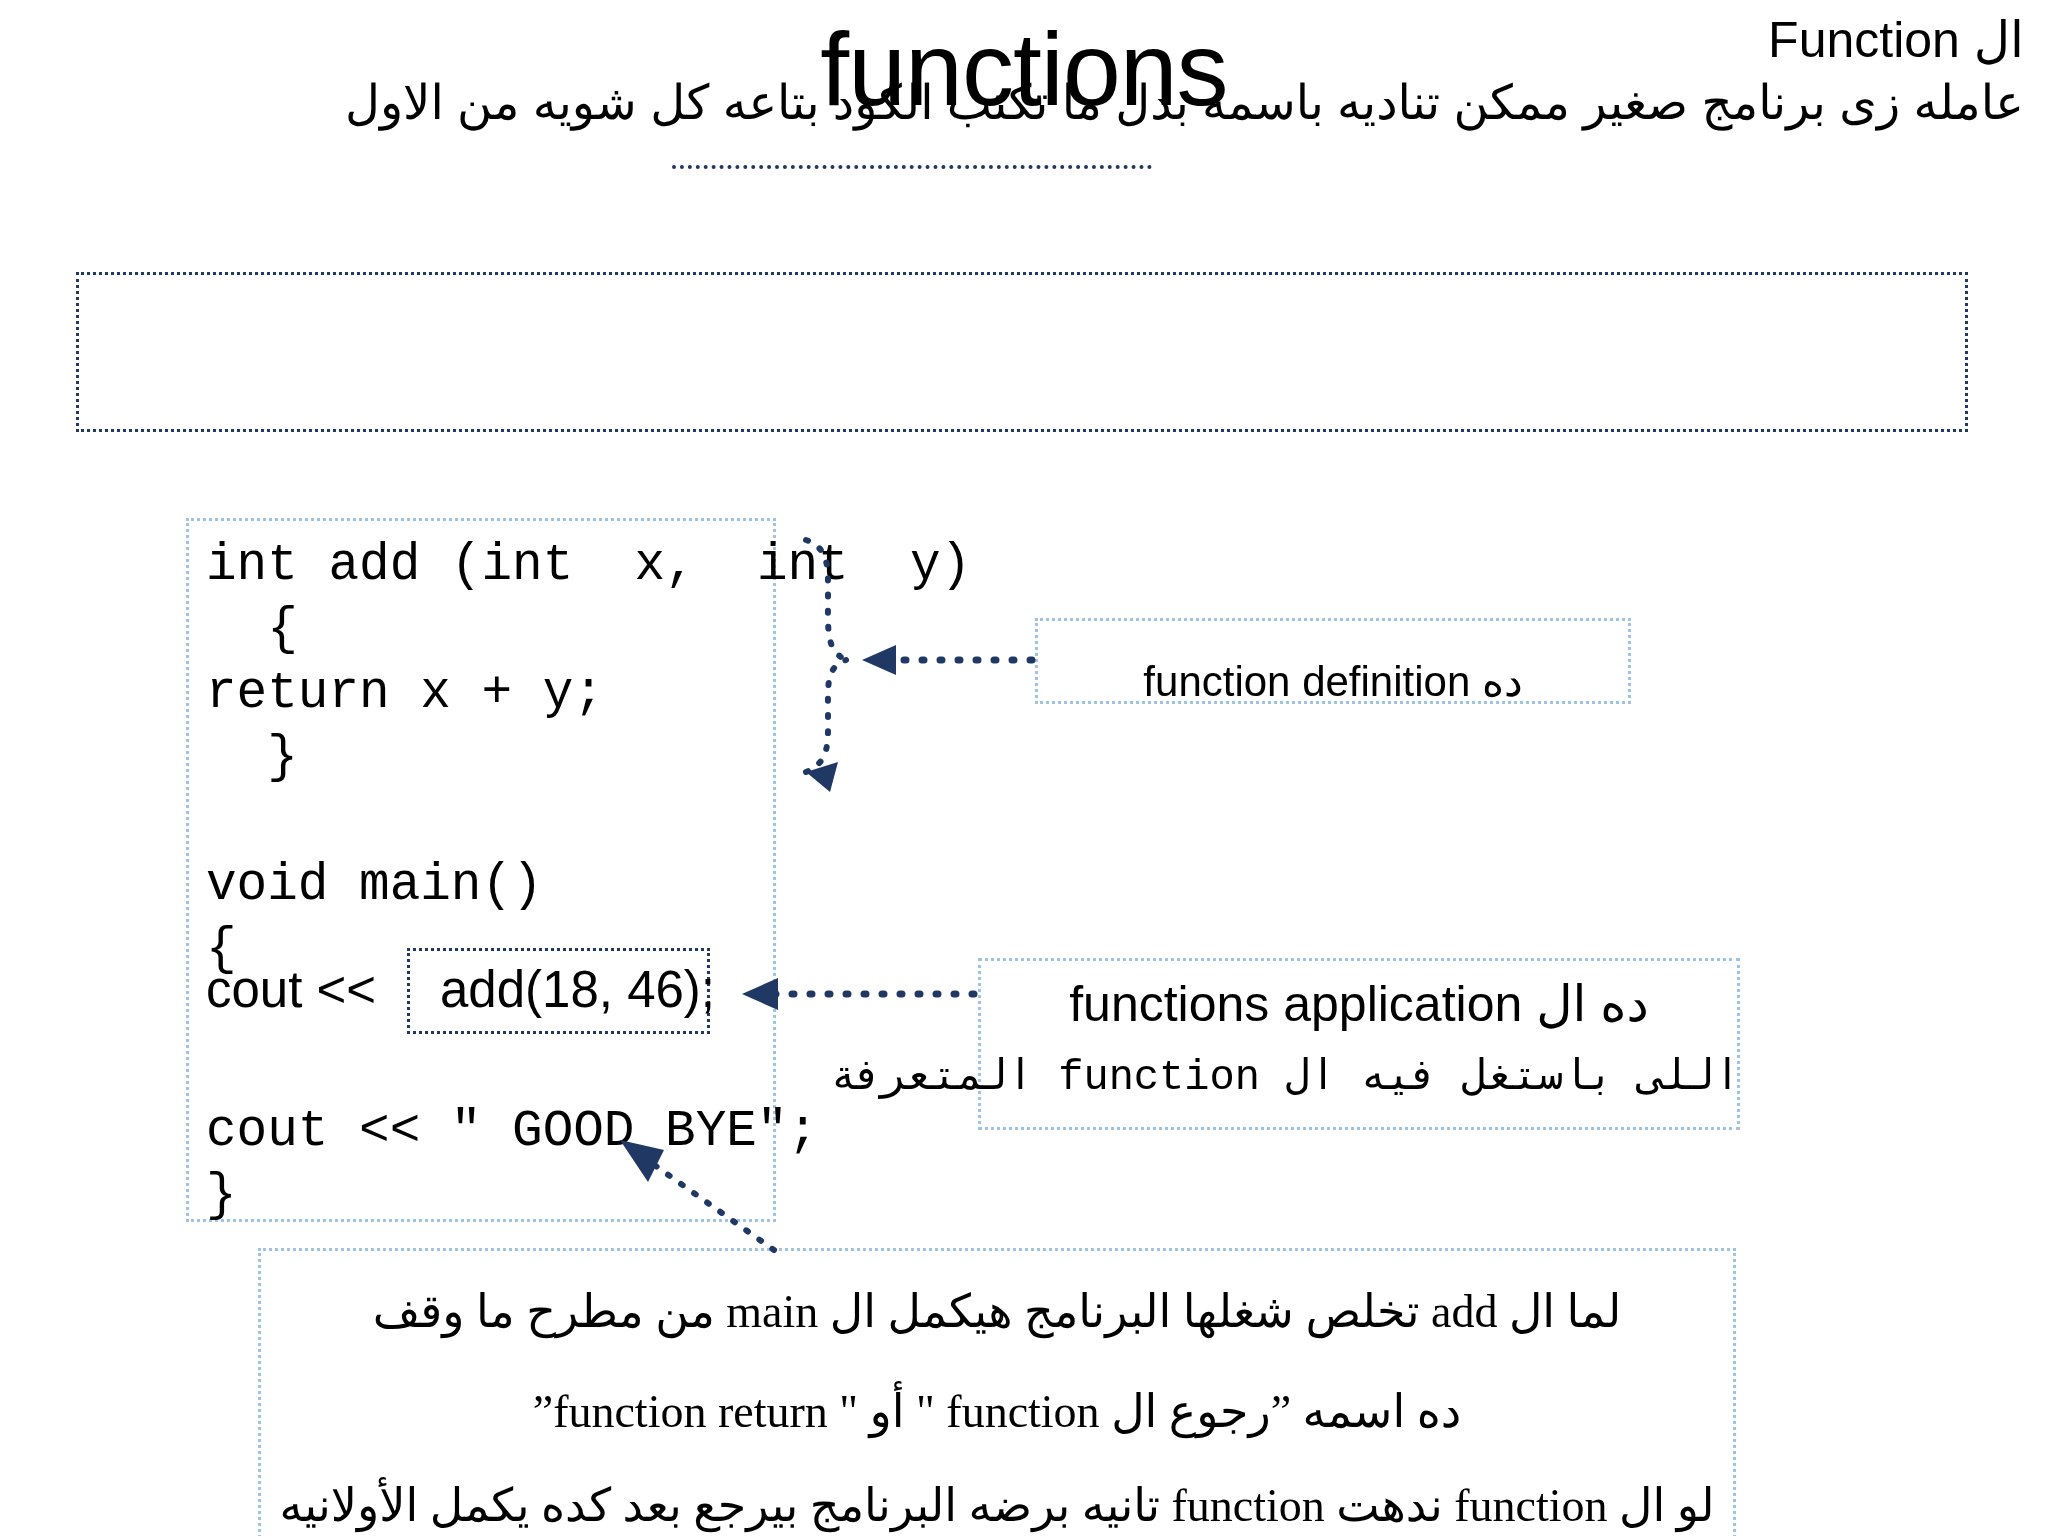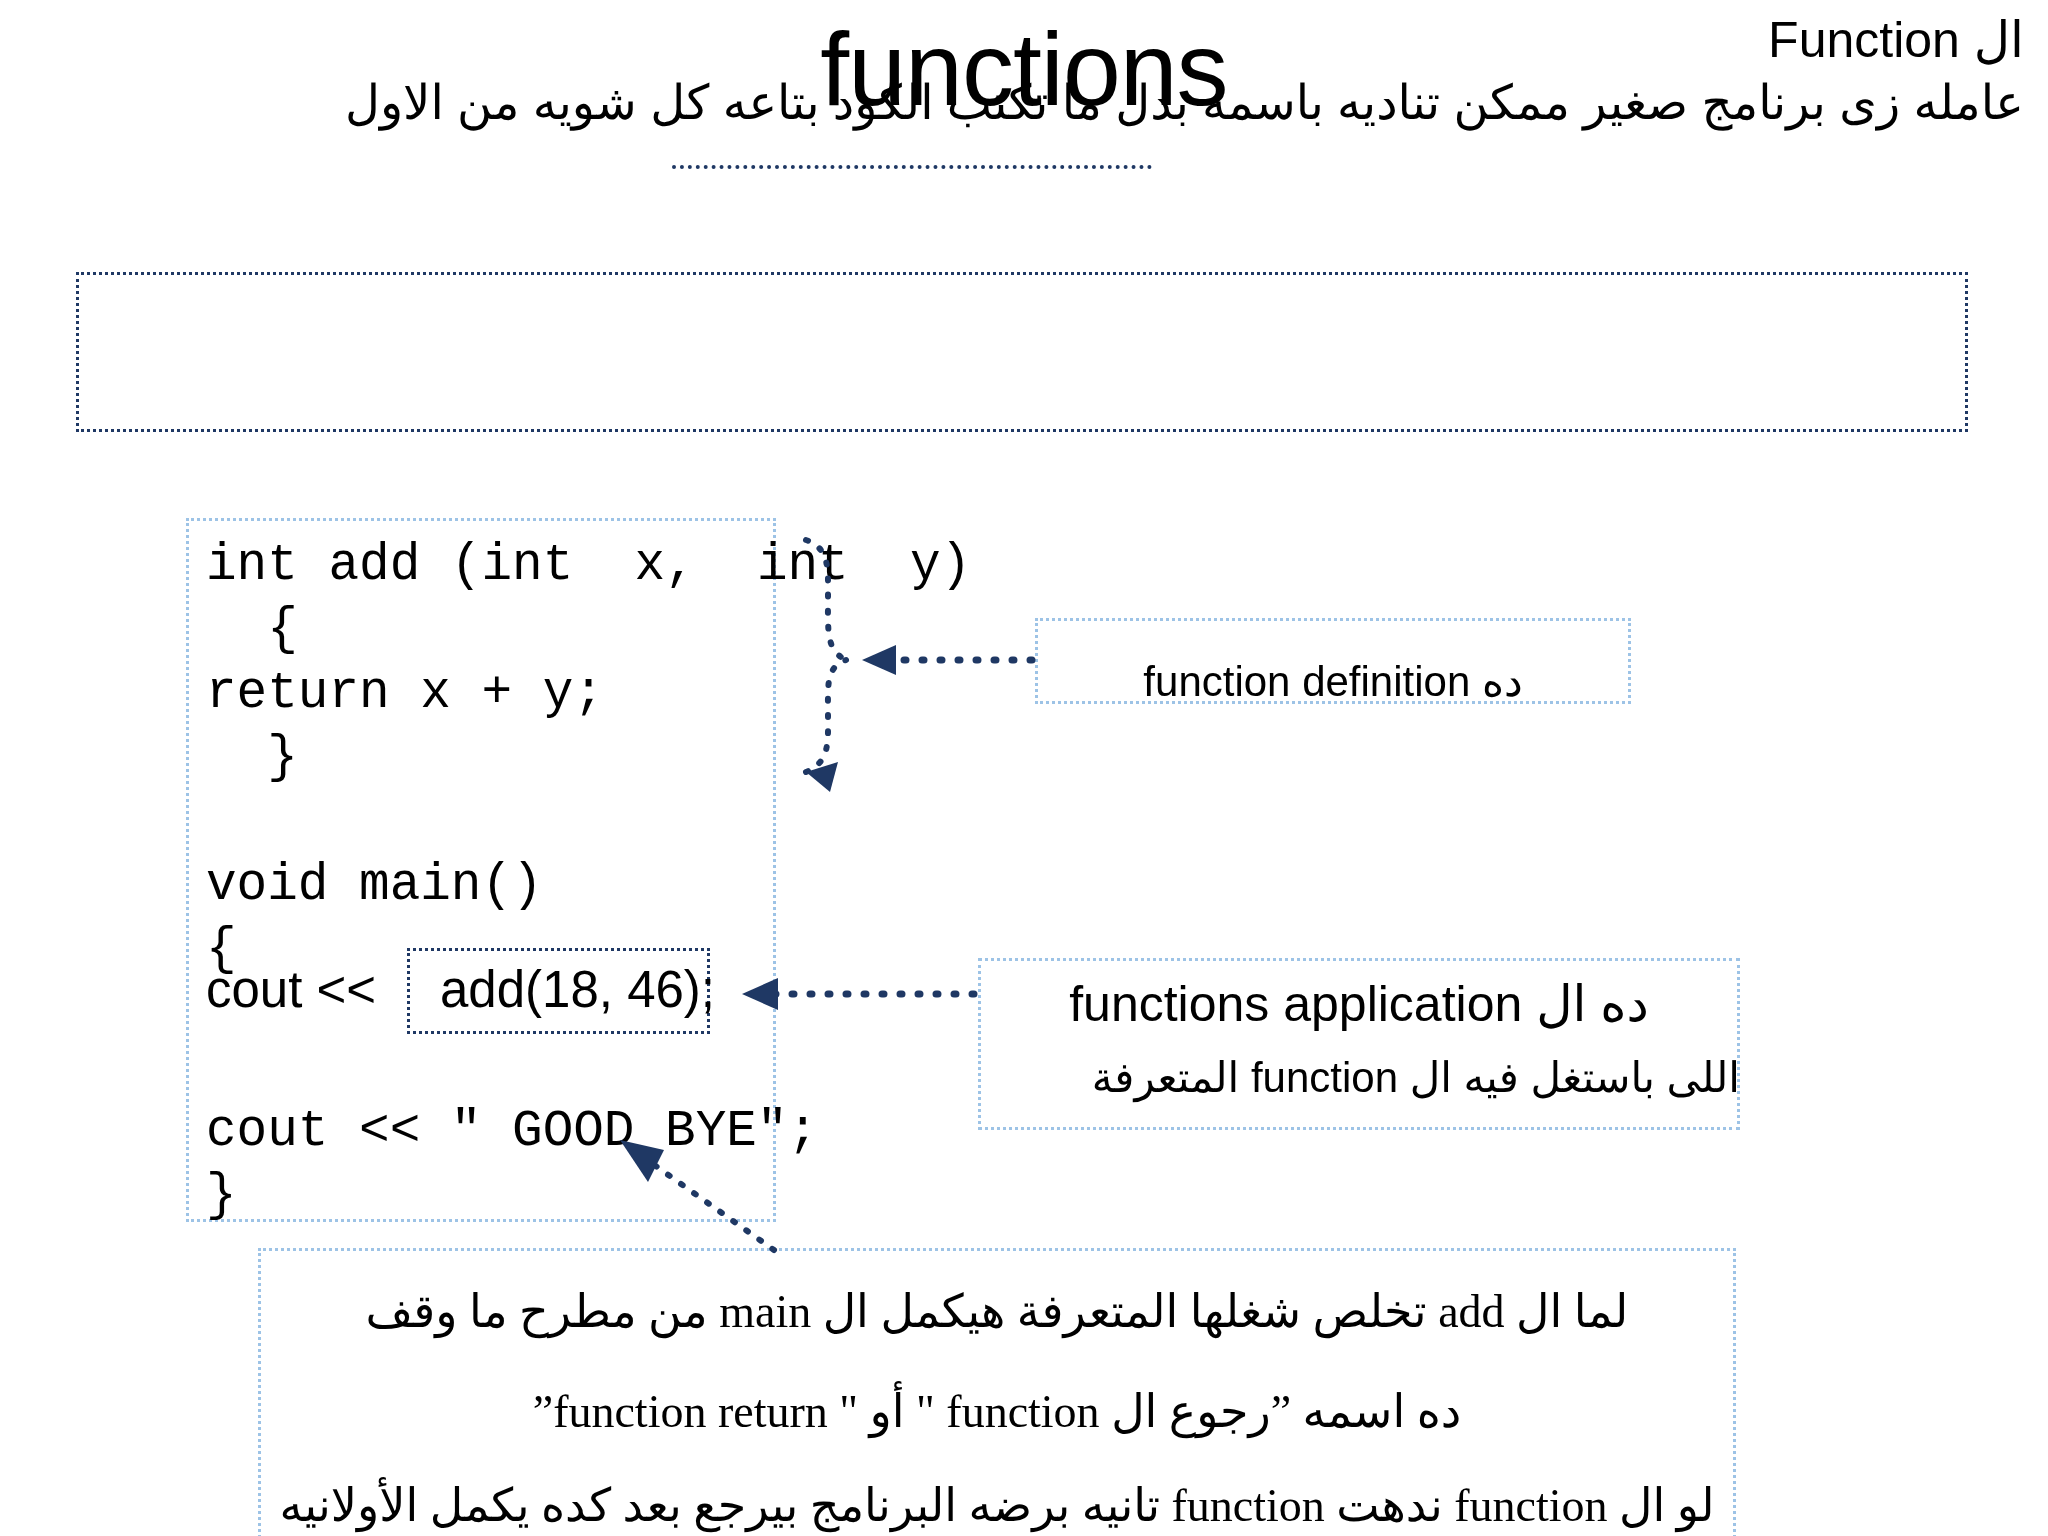--- a/index.html
+++ b/index.html
@@ -169,21 +169,21 @@
     position: absolute;
     left: 978px;
     top: 1046px;
     width: 762px;
     text-align: right;
     font-size: 42px;
     line-height: 64px;
     direction: rtl;
     unicode-bidi: plaintext;
     white-space: nowrap;
-    font-family: Liberation Sans, sans-serif;
+    font-family: Liberation Mono, monospace;
   }
 
   
   #bottom-box {
     left: 258px;
     top: 1248px;
     width: 1478px;
     height: 302px;
   }
   .bottom-line {
@@ -239,21 +239,21 @@
 }</div>
 
 <div id="def-callout" class="dotted-box-lightblue"></div>
 <div id="def-callout-text">function definition ده</div>
 
 <div id="app-callout" class="dotted-box-lightblue"></div>
 <div id="app-line1">functions application  ده ال</div>
 <div id="app-line2">اللى باستغل فيه ال function المتعرفة</div>
 
 <div id="bottom-box" class="dotted-box-lightblue"></div>
-<div id="bottom-line1" class="bottom-line">لما ال add تخلص شغلها المتعرفة هيكمل ال main  من مطرح ما وقف</div>
+<div id="bottom-line1" class="bottom-line">لما ال add تخلص شغلها البرنامج هيكمل ال main  من مطرح ما وقف</div>
 <div id="bottom-line2" class="bottom-line">ده اسمه ”رجوع ال function " أو " function return”</div>
 <div id="bottom-line3" class="bottom-line">لو ال function ندهت function تانيه برضه البرنامج بيرجع بعد كده يكمل الأولانيه</div>
 
 <svg id="connectors" viewBox="0 0 2048 1536">
 
   <path d="M 806,540 C 830,548 828,570 828,596 C 828,632 826,650 846,660" fill="none" stroke="#1F3864" stroke-width="6" stroke-linecap="round" stroke-dasharray="2 14"></path>
   <path d="M 806,772 C 830,762 828,742 828,716 C 828,682 826,668 846,660" fill="none" stroke="#1F3864" stroke-width="6" stroke-linecap="round" stroke-dasharray="2 14"></path>
 
   <polygon points="806,772 838,762 830,792" fill="#1F3864"></polygon>
 

